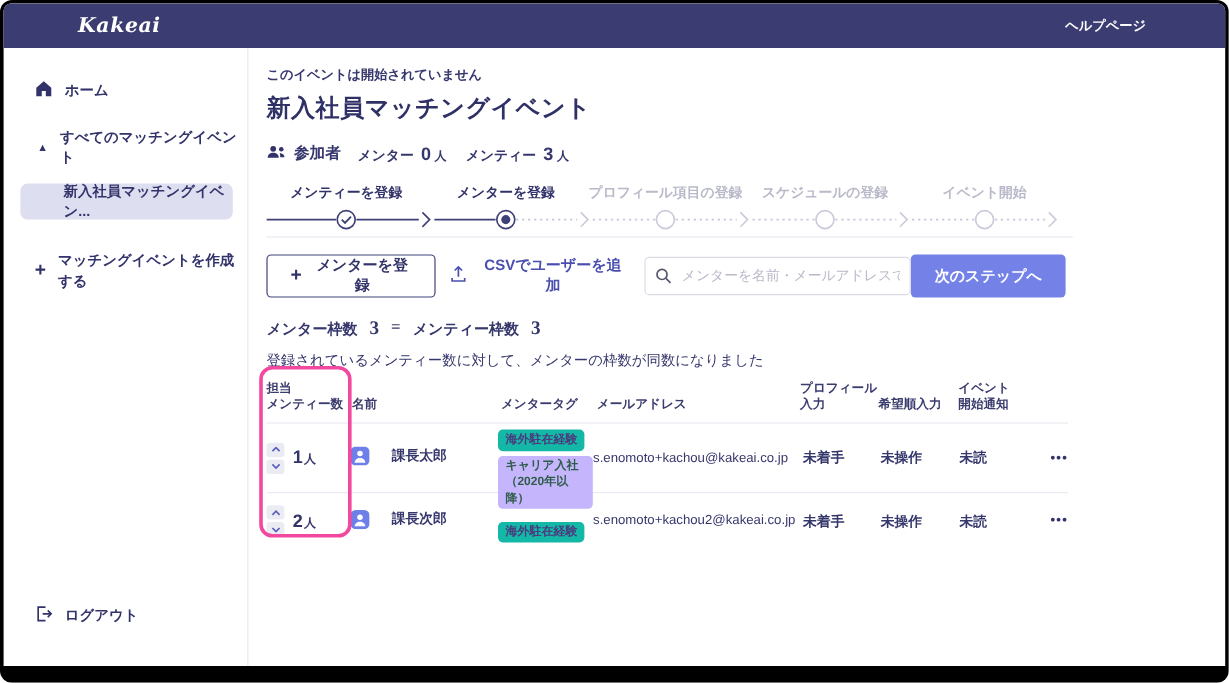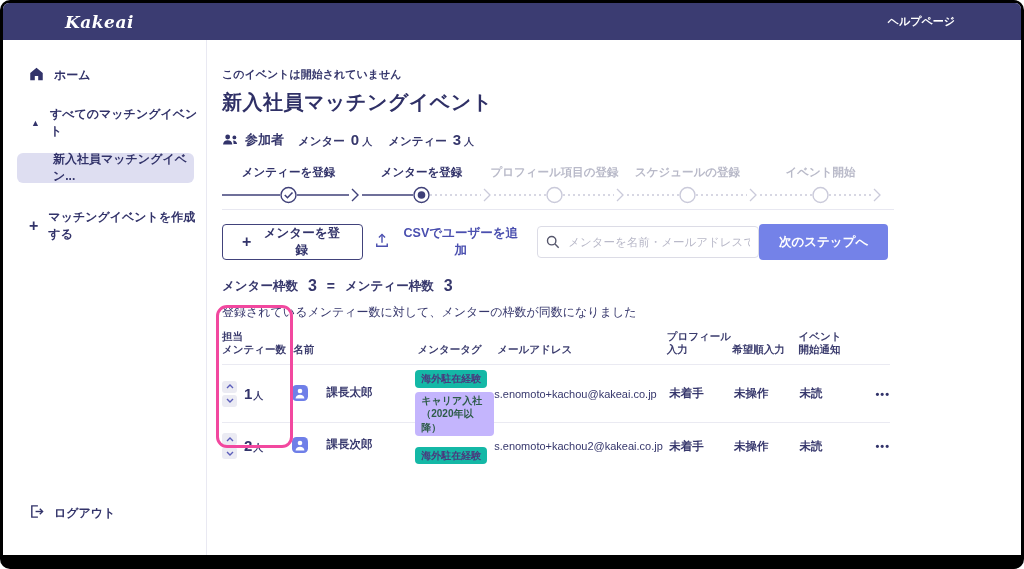--- a/index.html
+++ b/index.html
@@ -18,21 +18,21 @@
   .side-item { display:flex; align-items:center; gap:10px; cursor:pointer; font-weight:600; }
   .side-home { margin:27px 0 0 26px; }
   .side-all { margin:22px 0 0 28px; }
   .side-sel { margin:13px 12px 0 14px; height:30px; background:#DEDEF1; border-radius:6px; display:flex; align-items:center; padding-left:36px; font-weight:600; cursor:pointer; }
   .side-create { margin:26px 0 0 26px; }
   .side-logout { position:absolute; left:26px; bottom:33px; display:flex; align-items:center; gap:10px; font-weight:600; cursor:pointer; }
   .tri { font-size:9px; color:#32336A; }
   .plus { font-size:16px; font-weight:700; color:#32336A; line-height:1; }
 
   
-  .main { flex:1; position:relative; padding:27px 0 0 15px; color:#36376C; min-width:0; }
+  .main { flex:1; position:relative; padding:15px 0 0 15px; color:#36376C; min-width:0; }
   .status-note { font-size:11px; font-weight:600; }
   .page-title { margin-top:7px; font-size:20px; font-weight:800; color:#2F3066; letter-spacing:.5px; }
   .participants { margin-top:15px; display:flex; align-items:center; font-size:11.5px; font-weight:600; }
   .participants .p-label { font-weight:800; font-size:13px; margin:0 14px 0 6px; }
   .p-num { font-size:15px; font-weight:700; margin:0 3px 0 6px; }
   .p-unit { font-size:10px; }
   .p-group { margin-right:16px; display:flex; align-items:baseline; }
 
   
   .step-labels { width:665px; margin-top:16px; display:flex; }
@@ -46,21 +46,21 @@
   .btn-outline { height:36px; border:1px solid #41427B; border-radius:4px; background:#fff; color:#32336A; font-weight:700; font-size:12.5px; display:flex; align-items:center; gap:9px; padding:0 19px; cursor:pointer; font-family:inherit; }
   .btn-outline .plus { color:#32336A; }
   .btn-csv { margin-left:12px; border:none; background:none; color:#4A4FAF; font-weight:600; font-size:12.5px; display:flex; align-items:center; gap:12px; cursor:pointer; font-family:inherit; }
   .search-wrap { position:relative; margin-left:17px; }
   .search-wrap input { width:222px; height:32px; border:1px solid #DCDCE6; border-radius:4px; padding:0 8px 0 30px; font-size:11.5px; color:#36376C; font-family:inherit; }
   .search-wrap input::placeholder { color:#B8B8C8; }
   .search-wrap svg { position:absolute; left:9px; top:9px; }
   .btn-next { margin-left:auto; width:136px; height:36px; background:#7482E8; border:none; border-radius:4px; color:#fff; font-weight:700; font-size:12.5px; cursor:pointer; font-family:inherit; }
 
   
-  .slots { margin-top:17px; display:flex; align-items:center; font-size:12.5px; font-weight:600; }
+  .slots { margin-top:17px; display:flex; align-items:center; font-size:12.5px; font-weight:600;font-family:Liberation Serif, serif; }
   .slots .big { font-size:16px; font-weight:800; margin:0 10px; }
   .slots .eq { font-size:14px; font-weight:800; margin-right:10px; }
   .slots-note { margin-top:9px; font-size:12px; font-weight:500; }
 
   
   .table { margin-top:10px; width:668px; font-size:11.5px; }
   .trow { display:flex; align-items:center; }
   .thead { align-items:flex-end; height:34px; padding-bottom:7px; border-bottom:1px solid #EAEAF2; font-size:10.5px; font-weight:600; color:#3B3C6E; }
   .thead > div { white-space:pre-line; line-height:1.3; }
   .c1 { width:74px; } .c2 { width:129px; } .c3 { width:83px; } .c4 { width:150px; }

